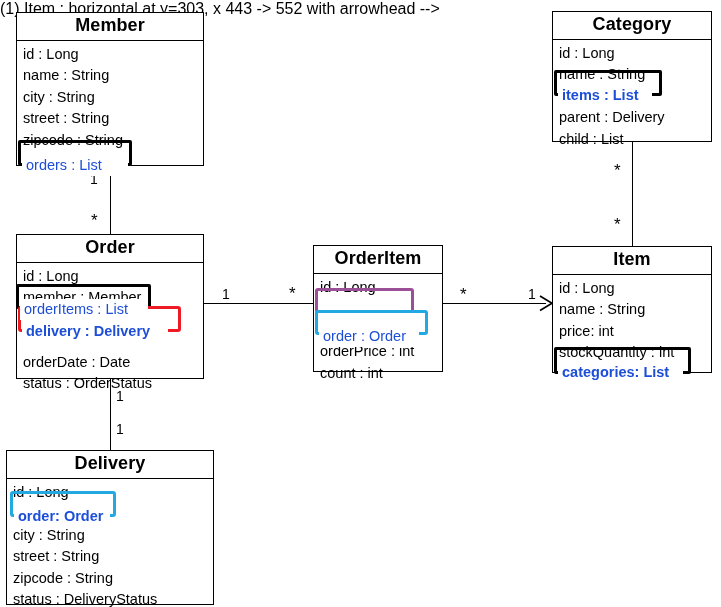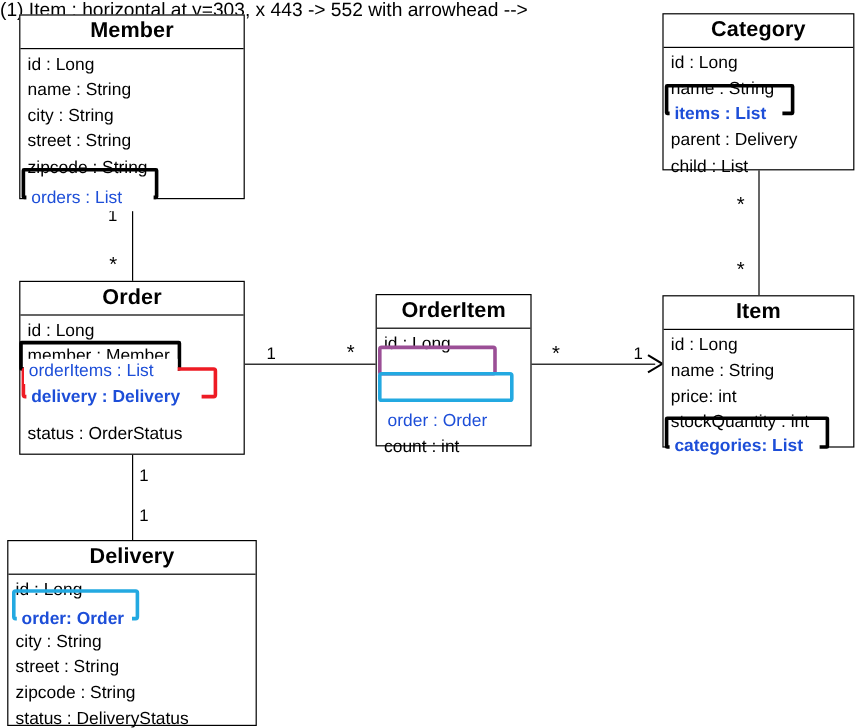--- a/index.html
+++ b/index.html
@@ -160,20 +160,21 @@
   <div class="hl hl-black" style="left:18px; top:140px; width:114px; height:26px;"></div>
 
   
   <div class="uml-class" style="left:16px; top:234px; width:188px; height:145px;">
     <div class="uml-title">Order</div>
     <div class="uml-attrs">
       <div class="uml-attr">id : Long</div>
       <div class="uml-attr">member : Member</div>
       <div class="uml-attr"></div>
       <div class="uml-attr"></div>
+      <div class="uml-attr">orderDate : Date</div>
       <div class="uml-attr">status : OrderStatus</div>
     </div>
   </div>
   
   <div class="hl-label" style="left:20px; top:287px; width:128px; height:21px;">orderItems : List</div>
   <div class="hl hl-black" style="left:16px; top:284px; width:135px; height:25px;"></div>
   
   <div class="hl-label bold" style="left:22px; top:309px; width:146px; height:21px;">delivery : Delivery</div>
   <div class="hl hl-red" style="left:18px; top:306px; width:163px; height:26px;"></div>
 
@@ -200,21 +201,21 @@
       <div class="uml-attr">id : Long</div>
       <div class="uml-attr"></div>
       <div class="uml-attr"></div>
       <div class="uml-attr">orderPrice : int</div>
       <div class="uml-attr">count : int</div>
     </div>
   </div>
   
   <div class="hl hl-purple" style="left:315px; top:288px; width:99px; height:25px;"></div>
   
-  <div class="hl-label" style="left:319px; top:329px; width:100px; height:21px;">order : Order</div>
+  <div class="hl-label" style="left:319px; top:314px; width:100px; height:21px;">order : Order</div>
   <div class="hl hl-cyan" style="left:315px; top:310px; width:113px; height:25px;"></div>
 
   
   <div class="uml-class" style="left:552px; top:11px; width:160px; height:131px;">
     <div class="uml-title">Category</div>
     <div class="uml-attrs">
       <div class="uml-attr">id : Long</div>
       <div class="uml-attr">name : String</div>
       <div class="uml-attr"></div>
       <div class="uml-attr">parent : Delivery</div>

